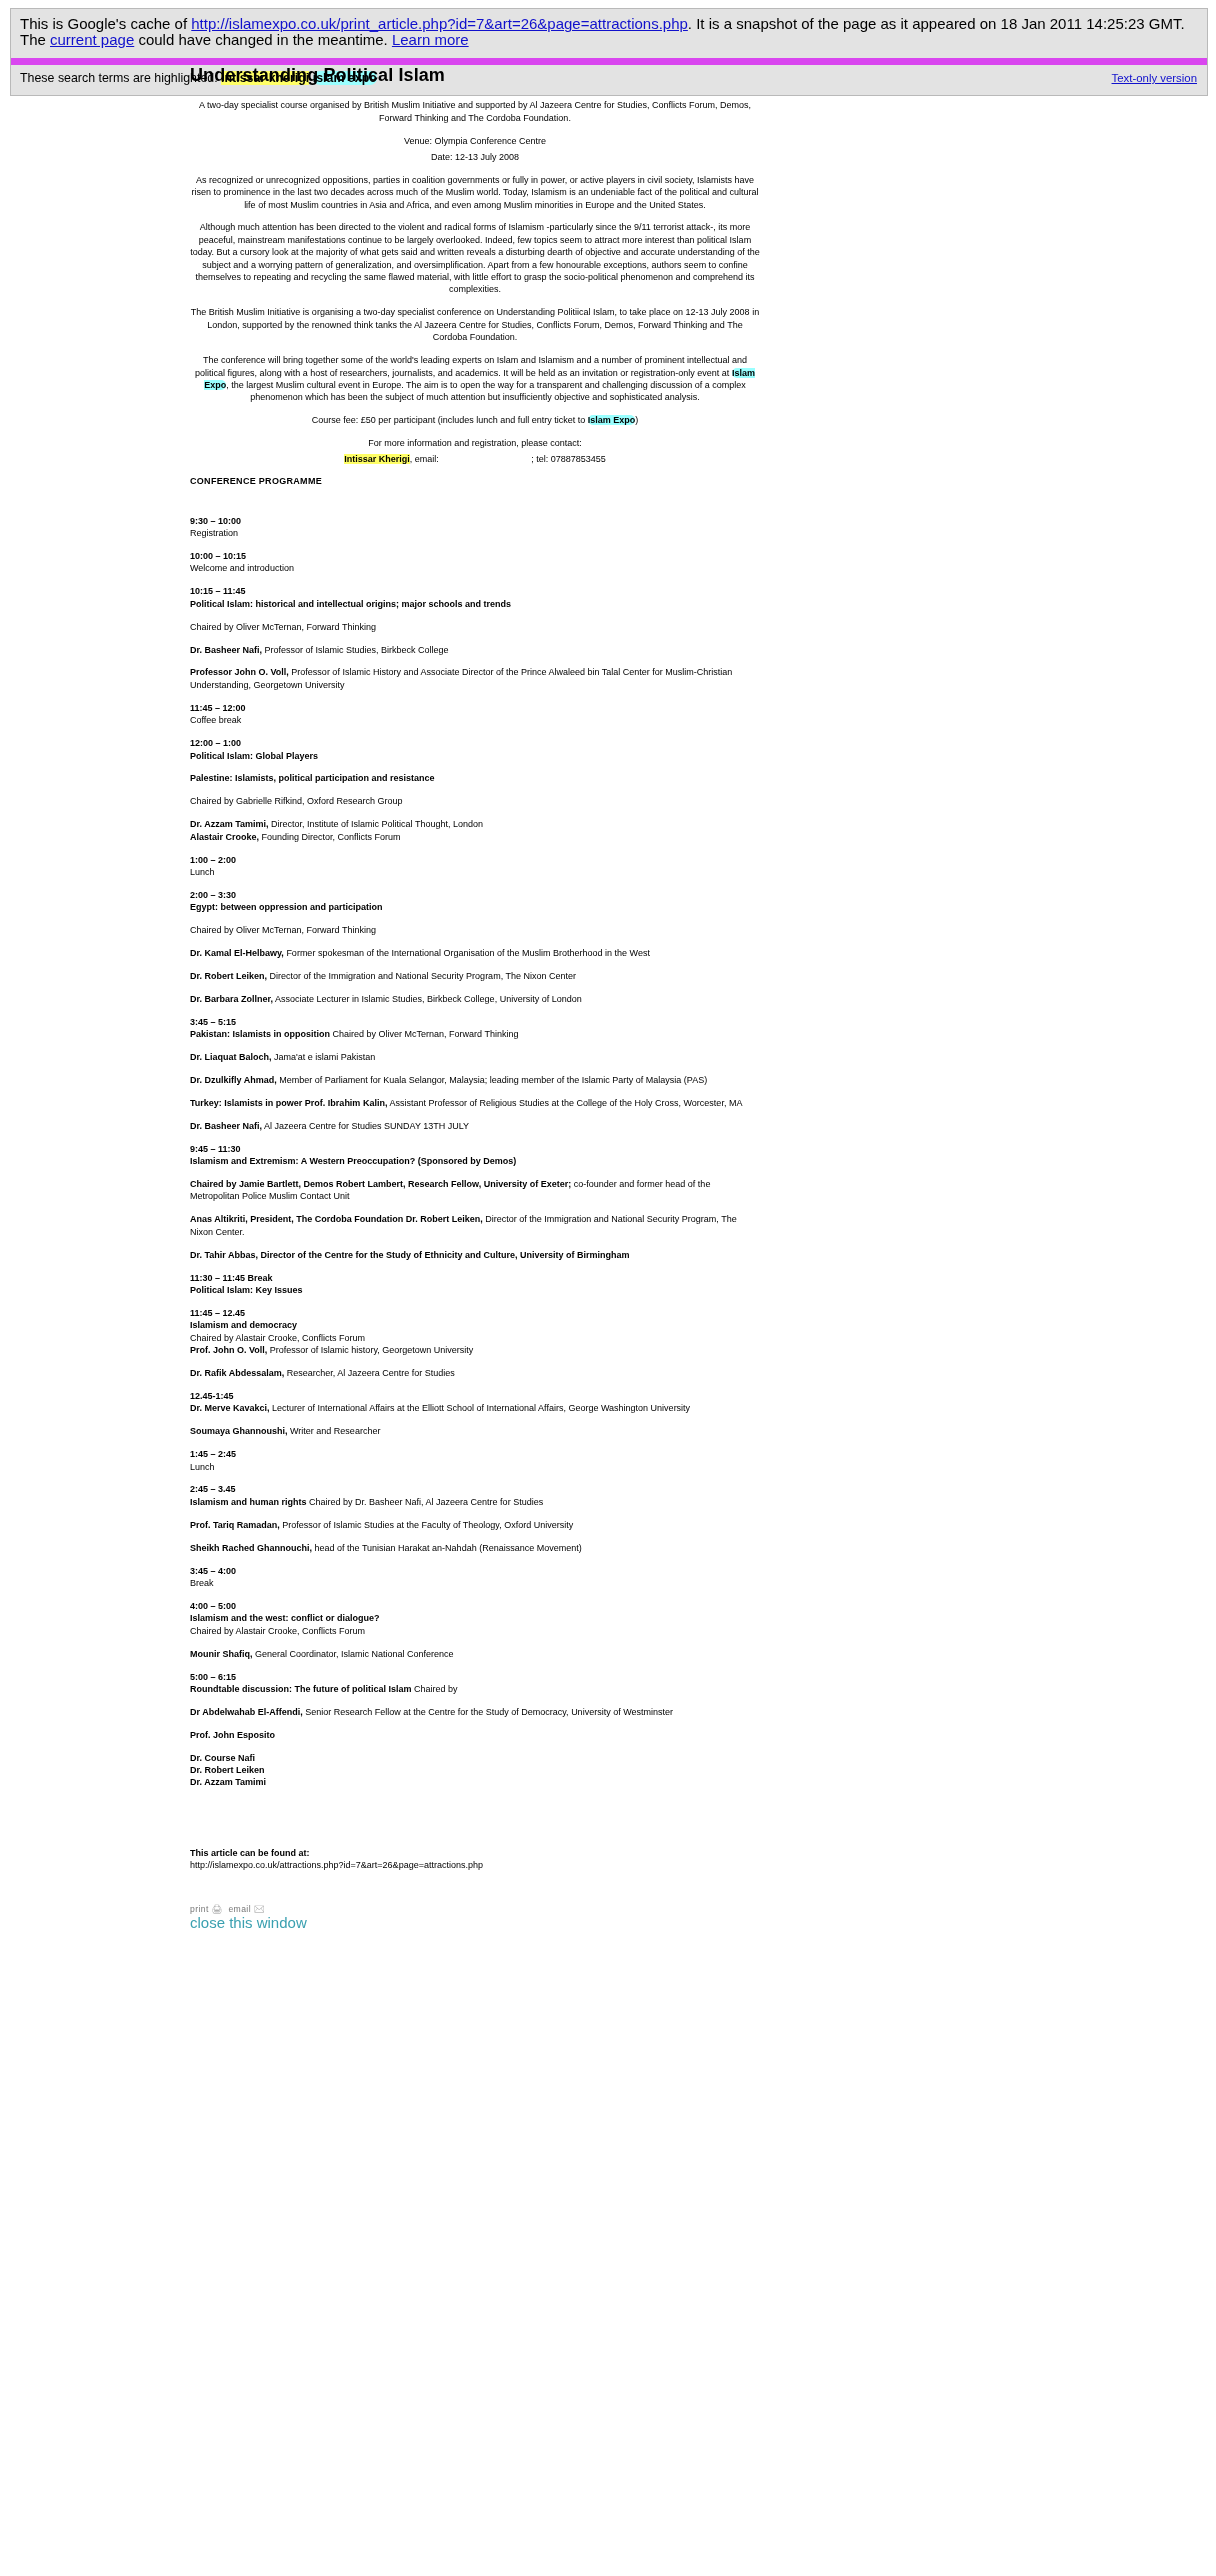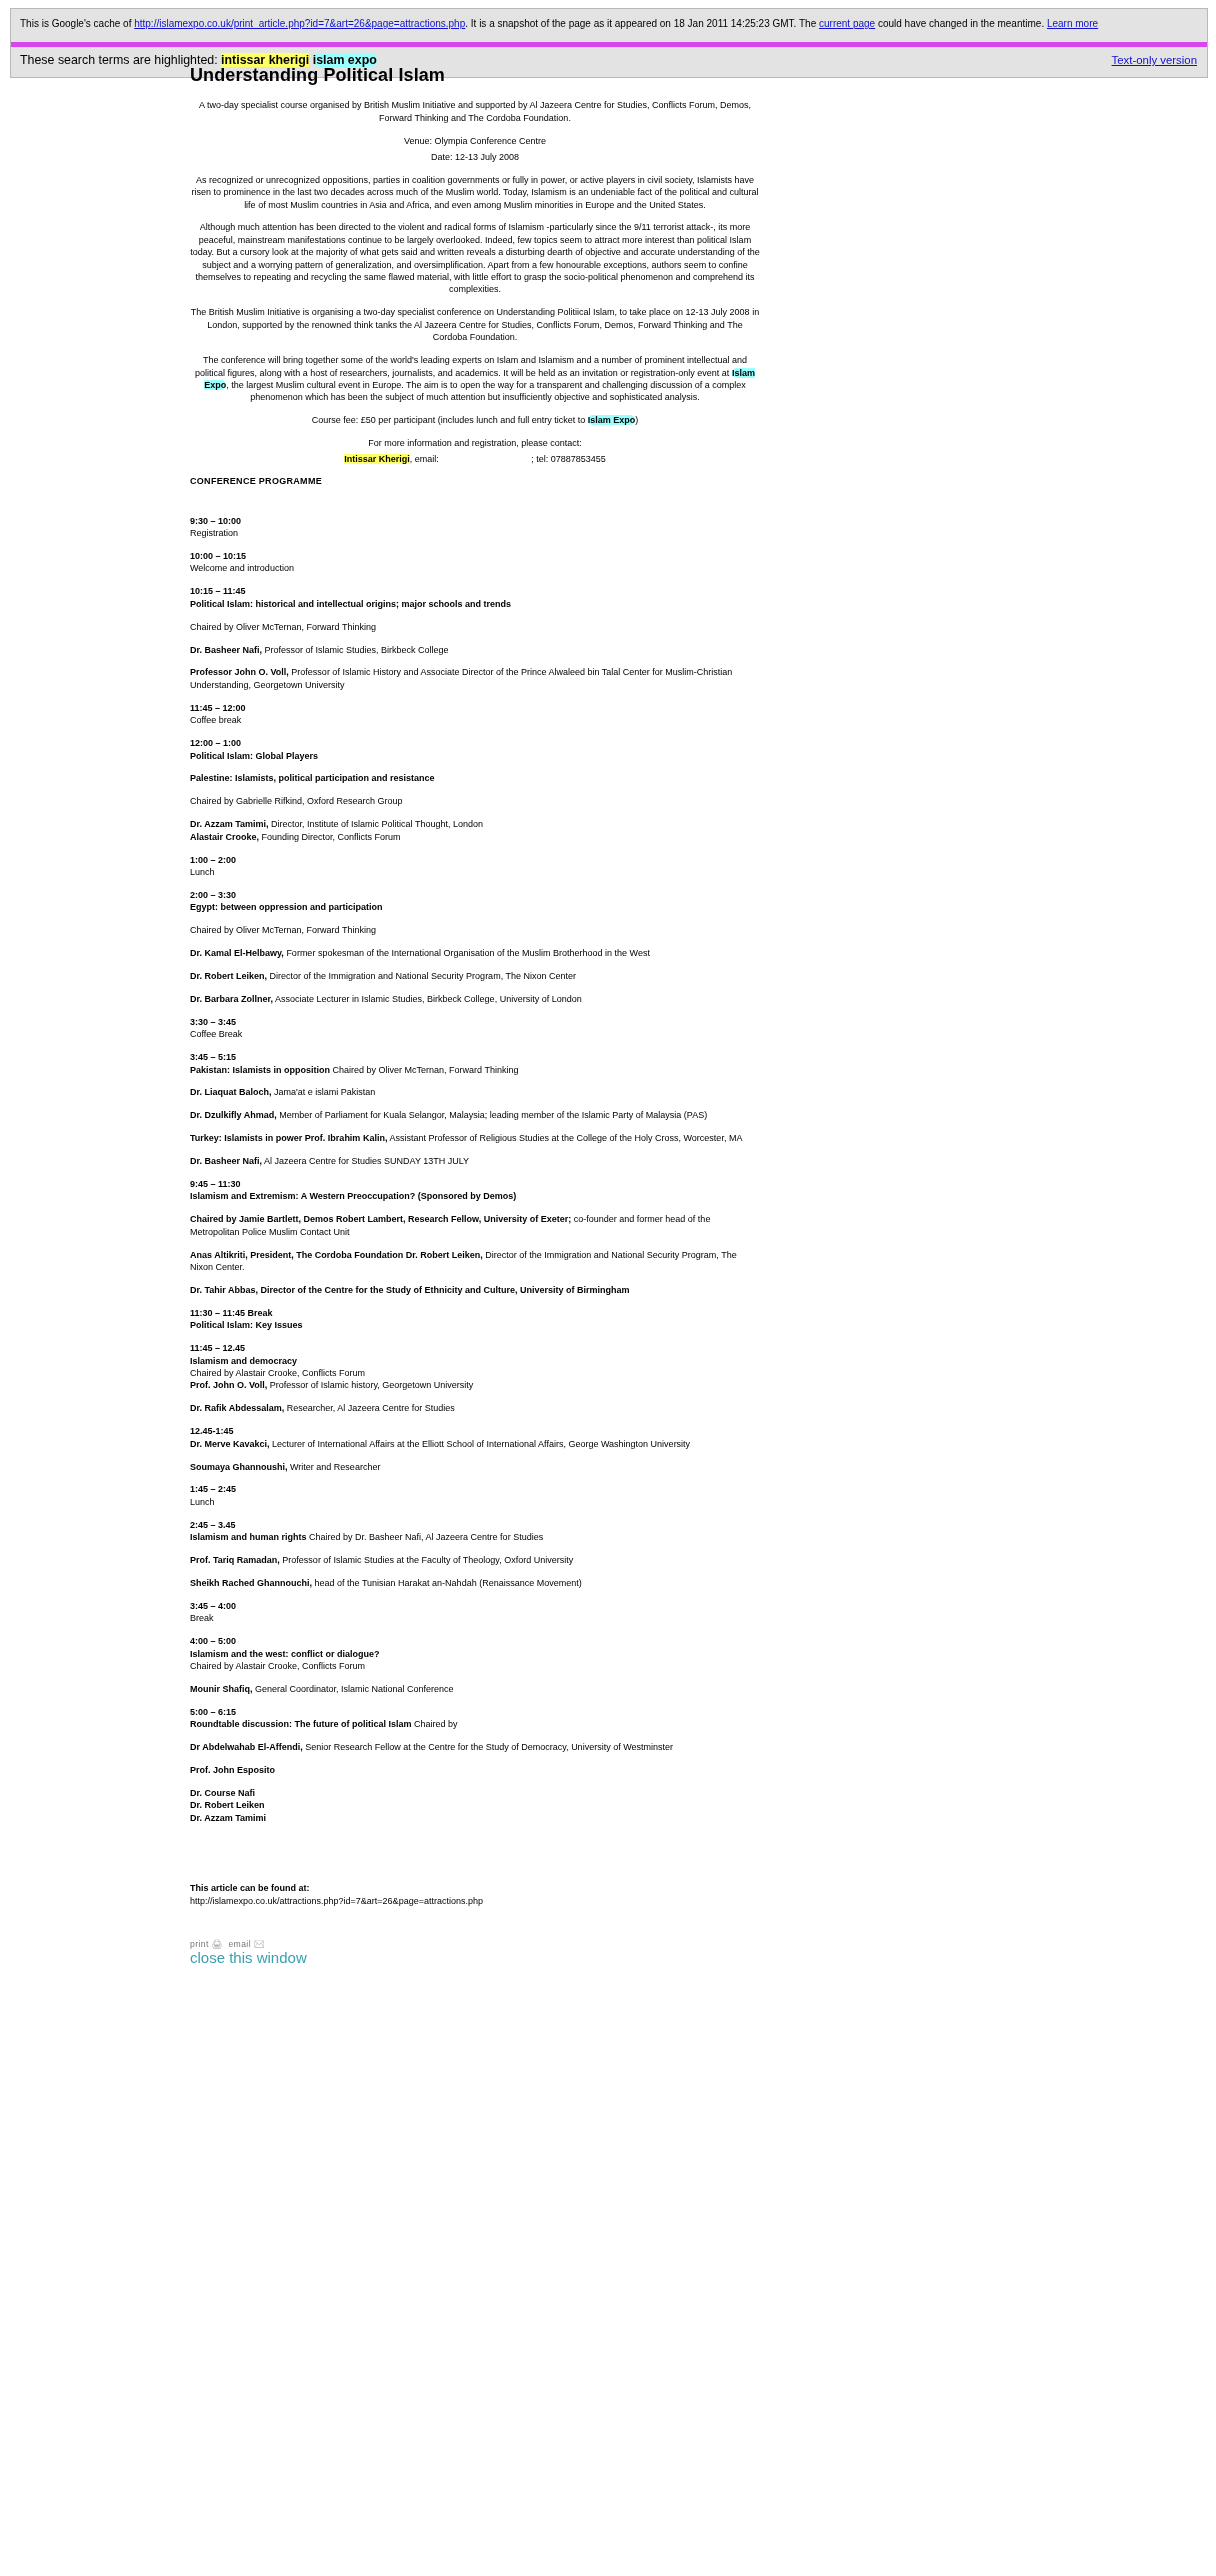--- a/index.html
+++ b/index.html
@@ -17,25 +17,25 @@
   .cache-banner {
     box-sizing: border-box;
     margin: 7.6px 9.5px 0 9.5px;
     border: 1px solid #b9b9b9;
     background: #ffffff;
     padding: 0;
   }
   .cache-row {
     box-sizing: border-box;
     padding: 7.6px 9.5px 9.5px 9.5px;
-    font-size: 10px;
+    font-size: 15px;
     line-height: 16px;
     color: #000000;
     background: #e3e3e3;
-    border-bottom: 5px solid #d946ef;
+    border-bottom: 7px solid #d946ef;
   }
   .cache-row a {
     color: #1111cc;
     text-decoration: underline;
   }
   .cache-row .url {
     color: #1111cc;
   }
   .cache-row2 {
     box-sizing: border-box;
@@ -210,24 +210,20 @@
       <div class="slot">
         <div class="plain"><span class="b">Dr. Kamal El-Helbawy,</span><span> Former spokesman of the International Organisation of the Muslim Brotherhood in the West</span></div>
       </div>
       <div class="slot">
         <div class="plain"><span class="b">Dr. Robert Leiken,</span><span> Director of the Immigration and National Security Program, The Nixon Center</span></div>
       </div>
       <div class="slot">
         <div class="plain"><span class="b">Dr. Barbara Zollner,</span><span> Associate Lecturer in Islamic Studies, Birkbeck College, University of London</span></div>
       </div>
       <div class="slot">
-        <div class="time">3:30 – 3:45</div>
-        <div class="plain">Coffee Break</div>
-      </div>
-      <div class="slot">
         <div class="time">3:45 – 5:15</div>
         <div class="plain"><span class="b">Pakistan: Islamists in opposition</span><span> Chaired by Oliver McTernan, Forward Thinking</span></div>
       </div>
       <div class="slot">
         <div class="plain"><span class="b">Dr. Liaquat Baloch,</span><span> Jama'at e islami Pakistan</span></div>
       </div>
       <div class="slot">
         <div class="plain"><span class="b">Dr. Dzulkifly Ahmad,</span><span> Member of Parliament for Kuala Selangor, Malaysia; leading member of the Islamic Party of Malaysia (PAS)</span></div>
       </div>
       <div class="slot">

